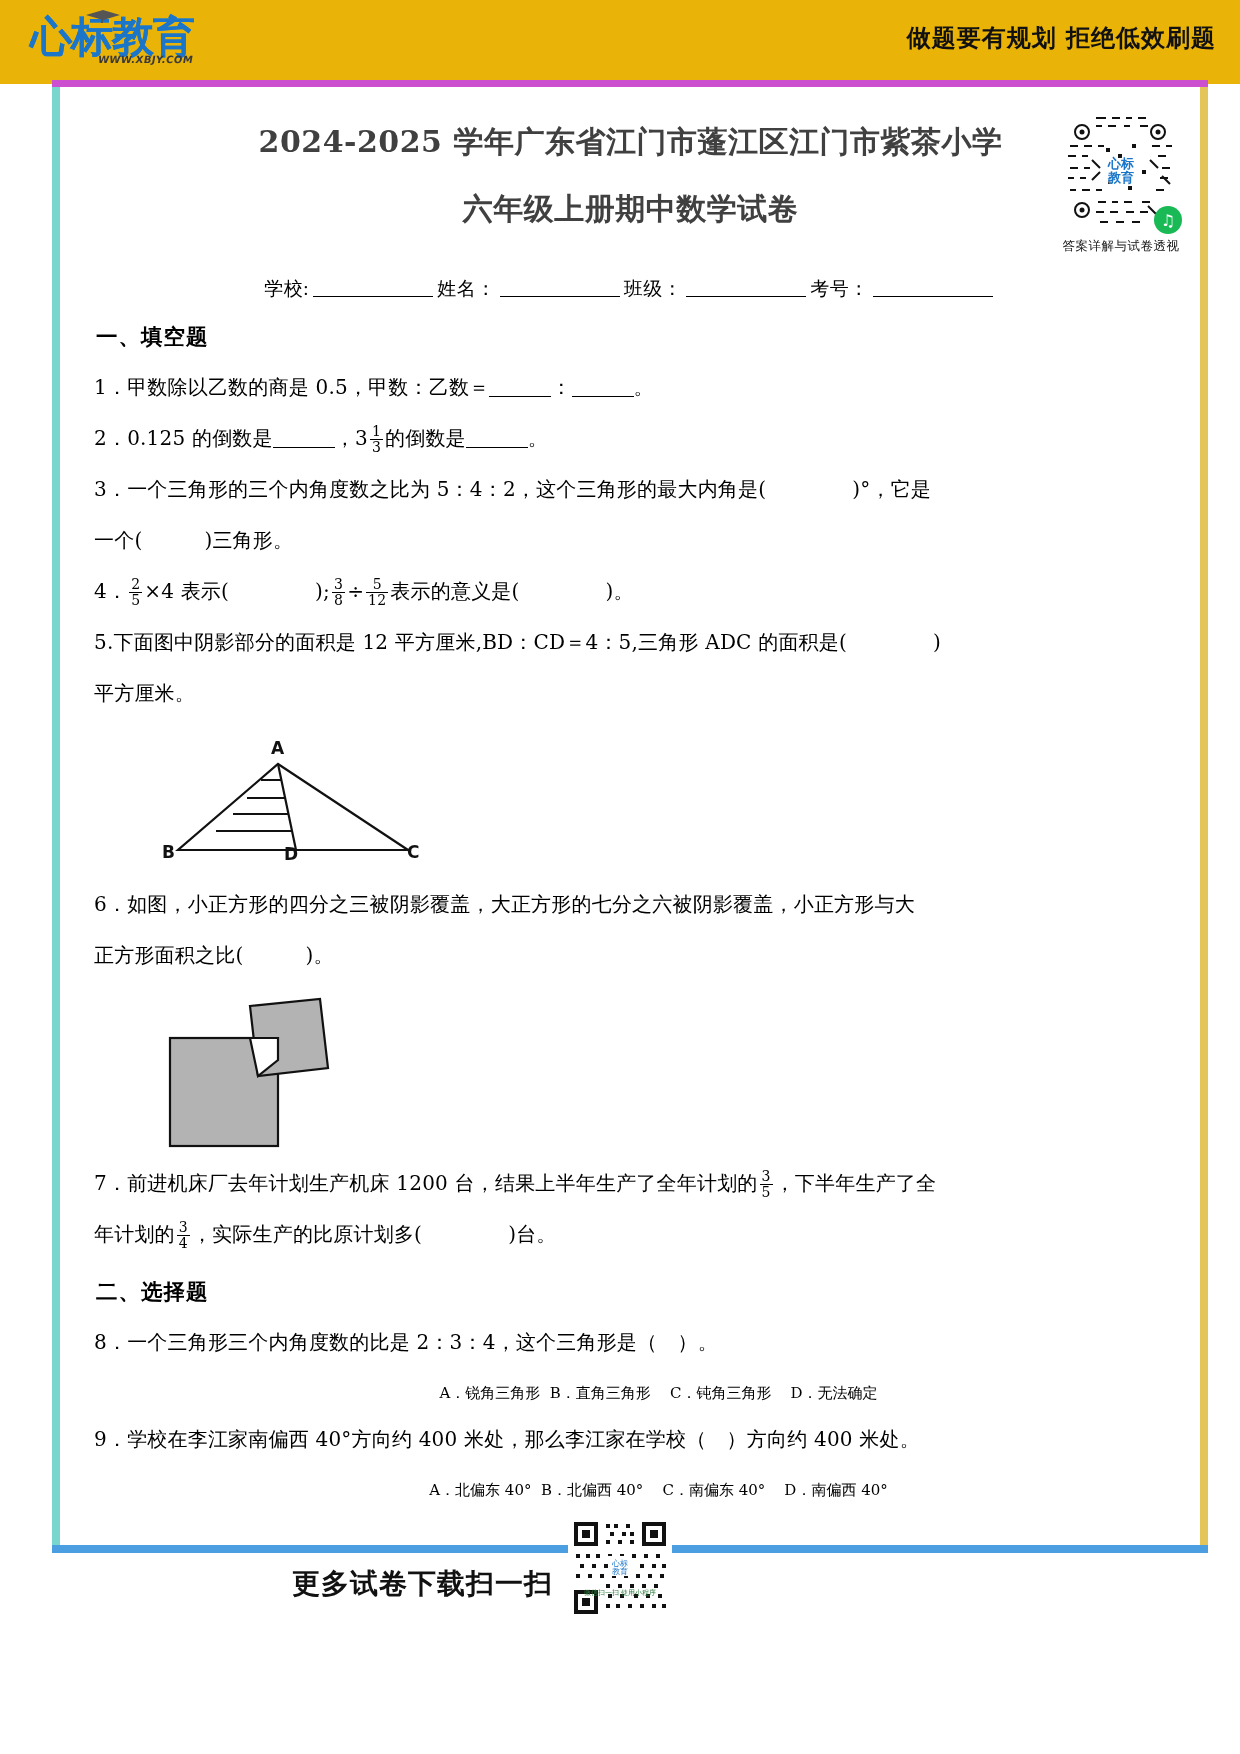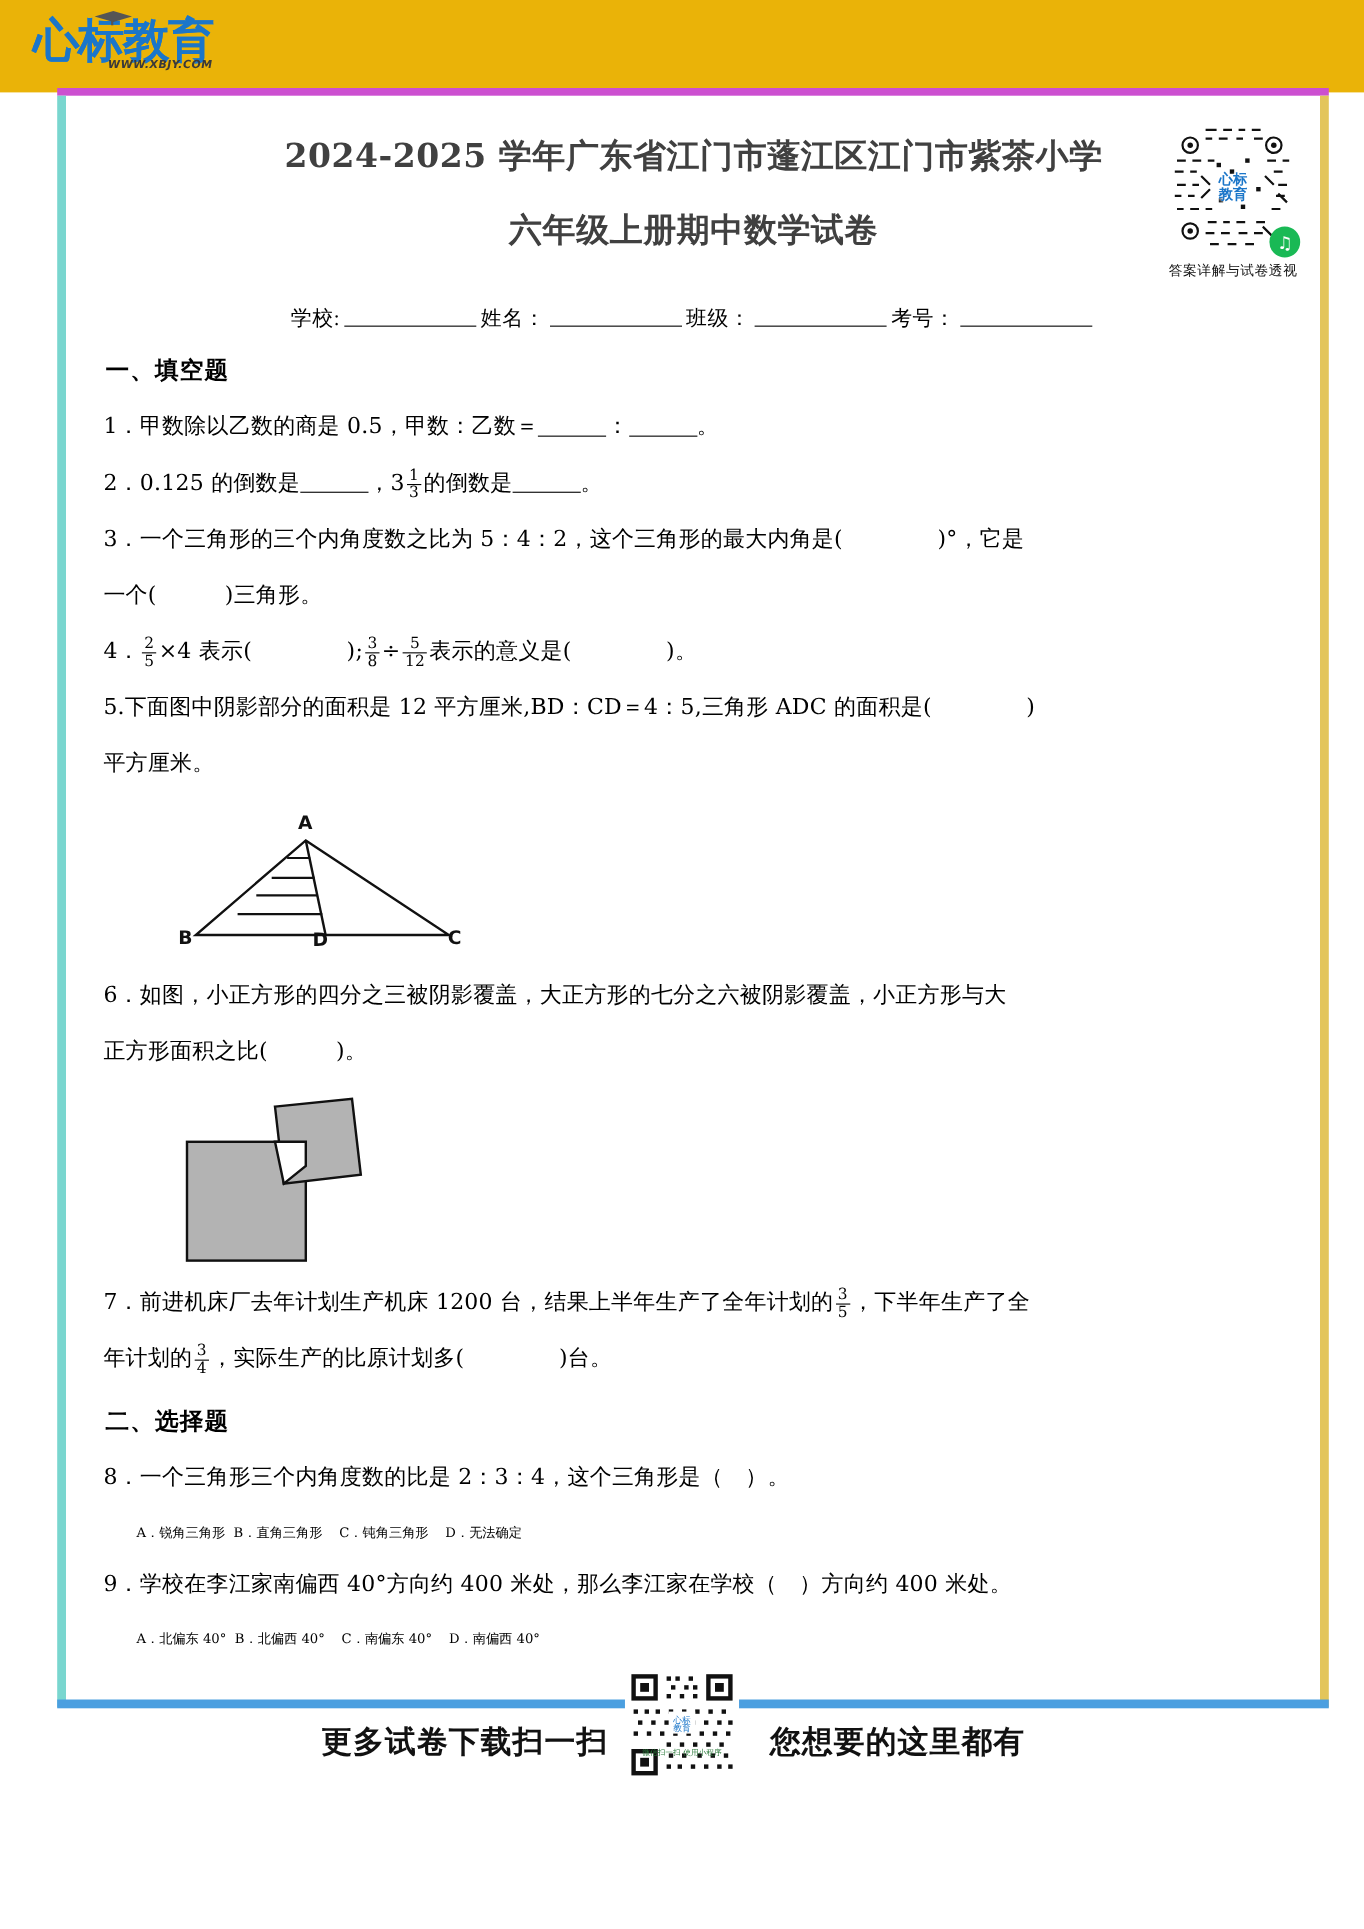--- a/index.html
+++ b/index.html
@@ -105,22 +105,23 @@
     font-weight:bold;font-size:21.5px;margin:20px 0 14px 28px;
     font-family:"DejaVu Serif","Liberation Serif",serif;letter-spacing:1px;
   }
   .q{
     font-size:20px;line-height:45px;margin:0 0 6px 26px;
     font-family:"DejaVu Serif","Liberation Serif",serif;
     letter-spacing:.2px;
   }
   .q2{margin-left:26px;}
   .opts{
-    font-size:12px;line-height:44px;margin:0 0 2px 56px;
+    font-size:15px;line-height:44px;margin:0 0 2px 56px;
     font-family:"DejaVu Serif","Liberation Serif",serif;
+    text-align:center;
   }
   .opts span{display:inline-block;}
   .blank{
     display:inline-block;border-bottom:1.6px solid #000;
     width:62px;height:17px;vertical-align:-3px;
   }
   .gap{display:inline-block;width:86px;}
   .gap-s{display:inline-block;width:62px;}
   .frac{
     display:inline-block;vertical-align:-8px;
@@ -162,20 +163,21 @@
 
   <div class="logo">
     <svg class="logo-cap" viewBox="0 0 34 14">
       <polygon points="17,0 34,5 17,10 0,5" fill="#555"></polygon>
       <rect x="15" y="8" width="2" height="5" fill="#555"></rect>
     </svg>
     <div class="logo-text">心标教育</div>
     <div class="logo-url">WWW.XBJY.COM</div>
   </div>
 
+  <div class="slogan">做题要有规划 拒绝低效刷题</div>
 </div>
 
 <div class="magenta-rule"></div>
 <div class="frame-left"></div>
 <div class="frame-right"></div>
 <div class="blue-rule"></div>
 
 <div class="paper">
 
   <div class="qr-wrap">
@@ -385,14 +387,13 @@
         <rect x="84" y="88" width="4" height="4"></rect>
           <rect x="94" y="88" width="4" height="4"></rect>
       </g>
       <rect x="40" y="40" width="24" height="20" fill="#fff"></rect>
       <text x="52" y="50" text-anchor="middle" font-family="DejaVu Sans, sans-serif" font-size="8" fill="#1b76c9">心标</text>
       <text x="52" y="58" text-anchor="middle" font-family="DejaVu Sans, sans-serif" font-size="8" fill="#1b76c9">教育</text>
     </svg>
     <div class="footer-qr-cap">微信扫一扫 使用小程序</div>
   </div>
   <div class="footer-text f-left">更多试卷下载扫一扫</div>
-  <div class="footer-text f-right">您想要的这里都有</div>
 </div>
 
 </body></html>

